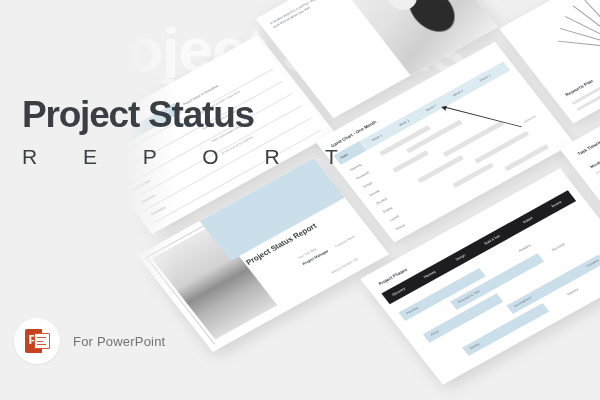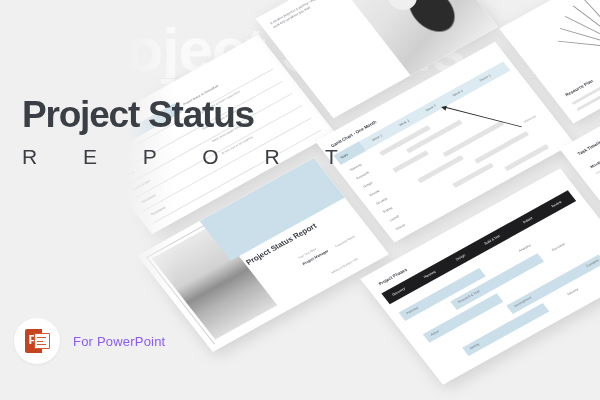--- a/index.html
+++ b/index.html
@@ -58,21 +58,21 @@
     background:#fff;border:1.5px solid #d8552f;border-radius:1px;
     box-sizing:border-box;
   }
   .ppt-glyph .card i{
     position:absolute;display:block;background:#d8552f;height:1.4px;left:2.5px;right:2.5px;
   }
   .ppt-glyph .card i:nth-child(1){top:3px;}
   .ppt-glyph .card i:nth-child(2){top:6.5px;right:6px;}
   .ppt-glyph .card i:nth-child(3){top:10px;}
   .ppt-label{
-    margin-left:13px;font-size:13px;color:#8b5cf6;letter-spacing:.2px;
+    margin-left:13px;font-size:13px;color:#737373;letter-spacing:.2px;
   }
 
   
   .deck{
     position:absolute;left:150px;top:-40px;width:640px;height:520px;
     transform:rotate(-29deg) skewX(9deg) scale(.96);
     transform-origin:40% 40%;
   }
   .slide{
     position:absolute;background:#fff;

